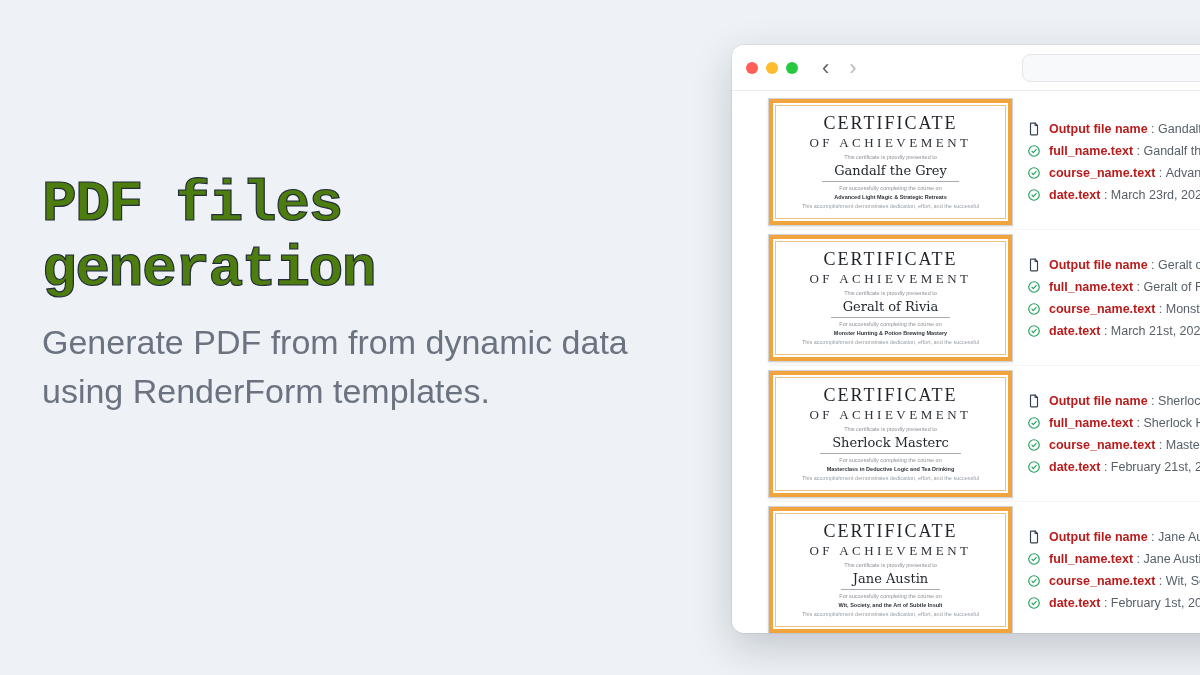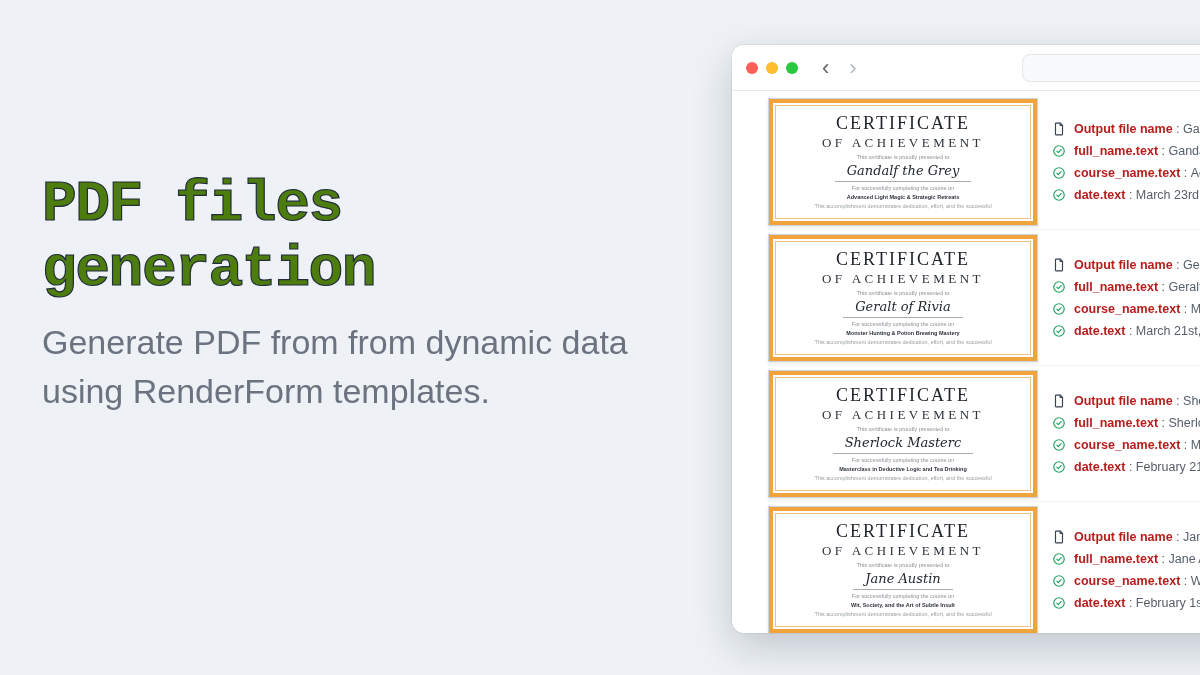--- a/index.html
+++ b/index.html
@@ -38,34 +38,34 @@
     position:absolute;left:290px;right:-60px;top:9px;height:26px;
     background:#f8f9fa;border:1px solid #e3e6ea;border-radius:8px;
   }
 
   .content{padding:3px 0 0 36px}
   .row{display:flex;align-items:center;height:135px;border-bottom:1px solid #f2f4f6}
   .row:last-child{border-bottom:none}
 
   
   .cert{
-    width:270px;height:128px;flex:none;background:#fff;box-sizing:border-box;
+    width:245px;height:128px;flex:none;background:#fff;box-sizing:border-box;
     border:1px solid #cfd4da;box-shadow:0 1px 3px rgba(0,0,0,.10);padding:0;
   }
   .cert-frame{height:100%;box-sizing:border-box;border:4px solid #F0A43B;padding:2px}
   .cert-inner{
     height:100%;box-sizing:border-box;border:1px solid #ecc184;overflow:hidden;
     display:flex;flex-direction:column;align-items:center;justify-content:center;
     text-align:center;padding:2px 6px;
   }
   .c-title{font-family:"Liberation Serif",serif;font-size:18px;letter-spacing:2px;color:#1f242b;line-height:1.05}
   .c-sub{font-family:"Liberation Serif",serif;font-size:13px;letter-spacing:3.5px;color:#2d333b;margin-top:2px}
   .c-tiny{font-size:5.5px;color:#8a8f96;margin-top:3px;white-space:nowrap}
   .c-name{
-    font-family:"DejaVu Serif",serif;font-style:italic;font-size:13px;color:#23282f;
+    font-family:"DejaVu Serif",serif;font-size:13px;color:#23282f;
     border-bottom:1px solid #a7abb1;padding:1px 12px 3px;margin-top:2px;white-space:nowrap;
   }
   .c-course{font-size:5.5px;font-weight:bold;color:#2d333b;margin-top:3px;white-space:nowrap}
   .c-footer{color:#9aa0a6}
 
   
   .fields{flex:1;min-width:0;margin-left:14px;overflow:hidden}
   .field{display:flex;align-items:center;height:22px;white-space:nowrap;font-size:12.5px;color:#57606a}
   .f-icon{width:14px;height:14px;margin-right:8px;flex:none;display:inline-flex}
   .f-icon svg{width:14px;height:14px}

